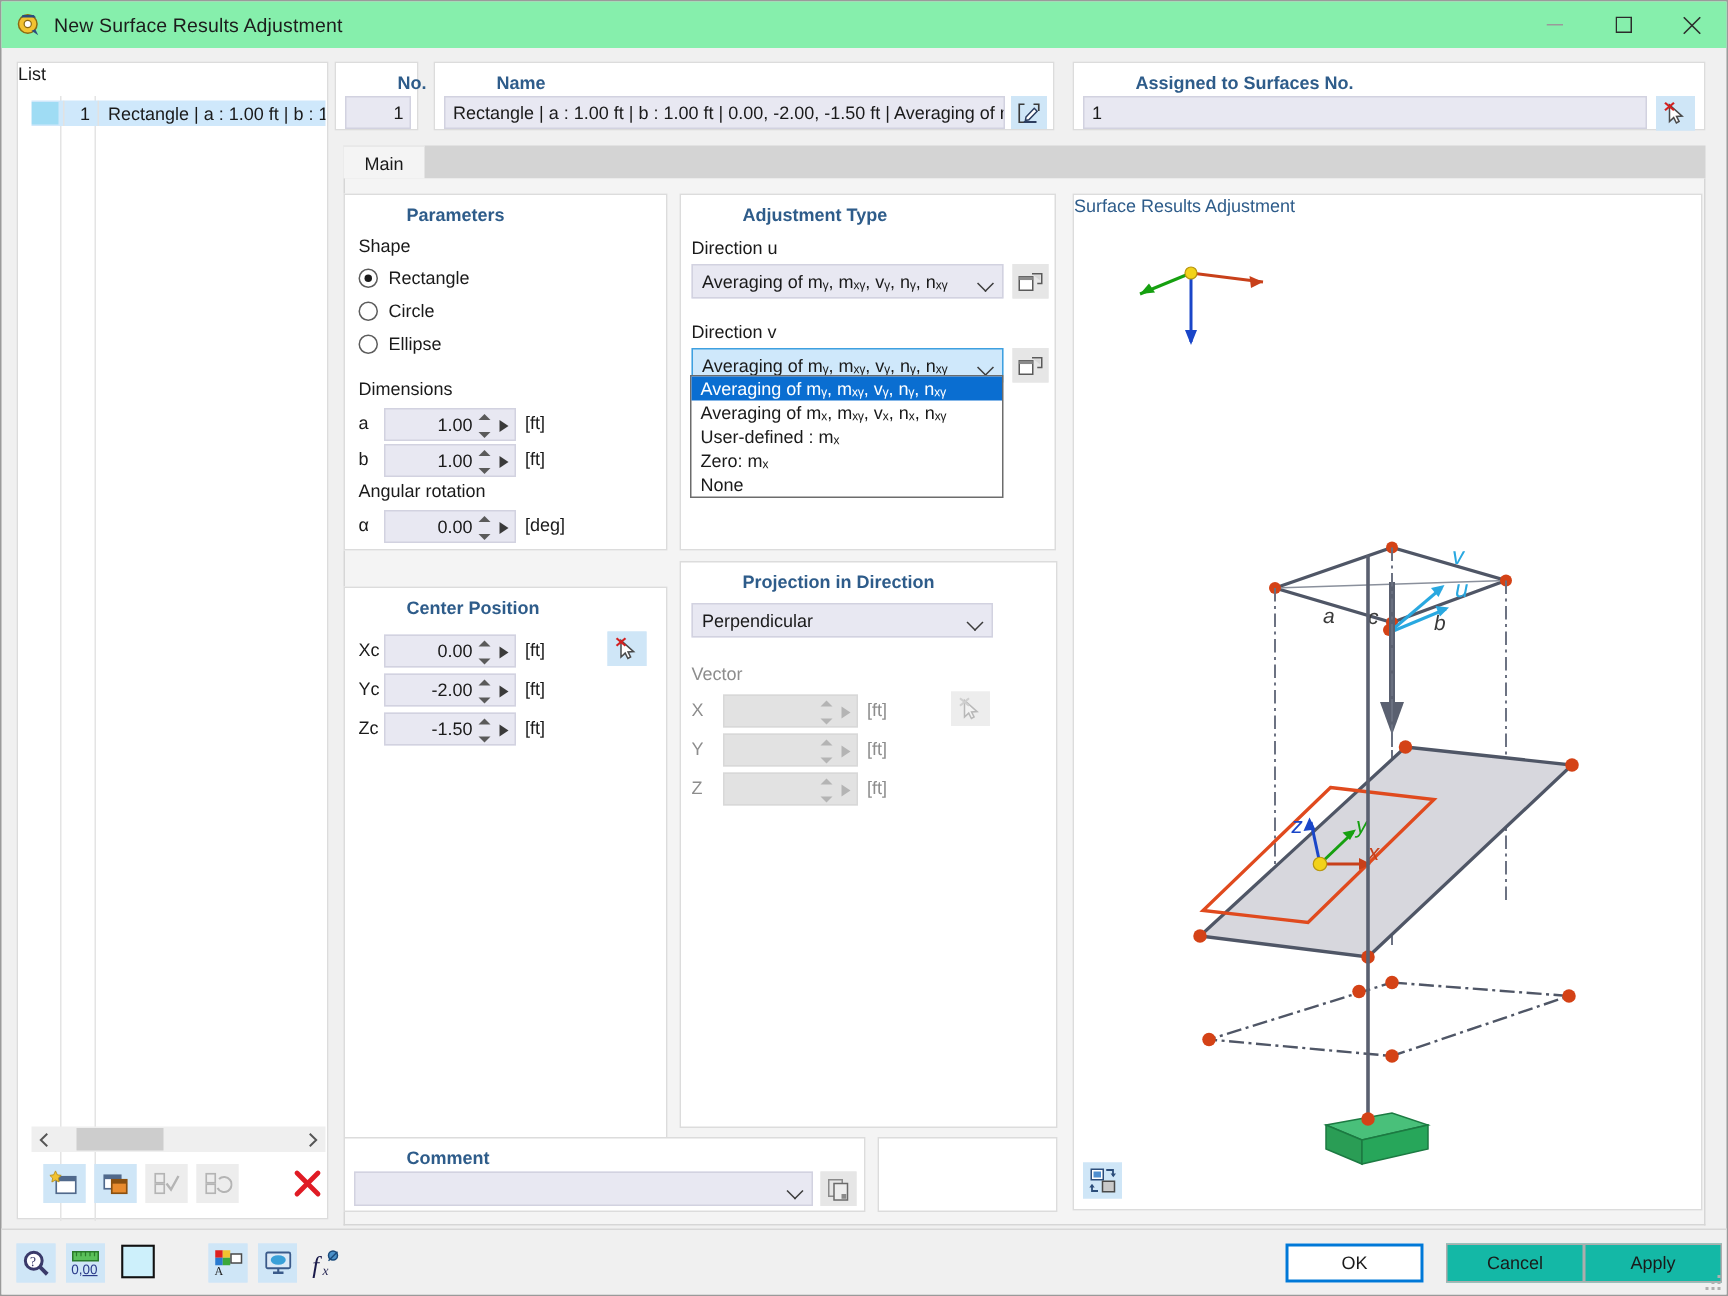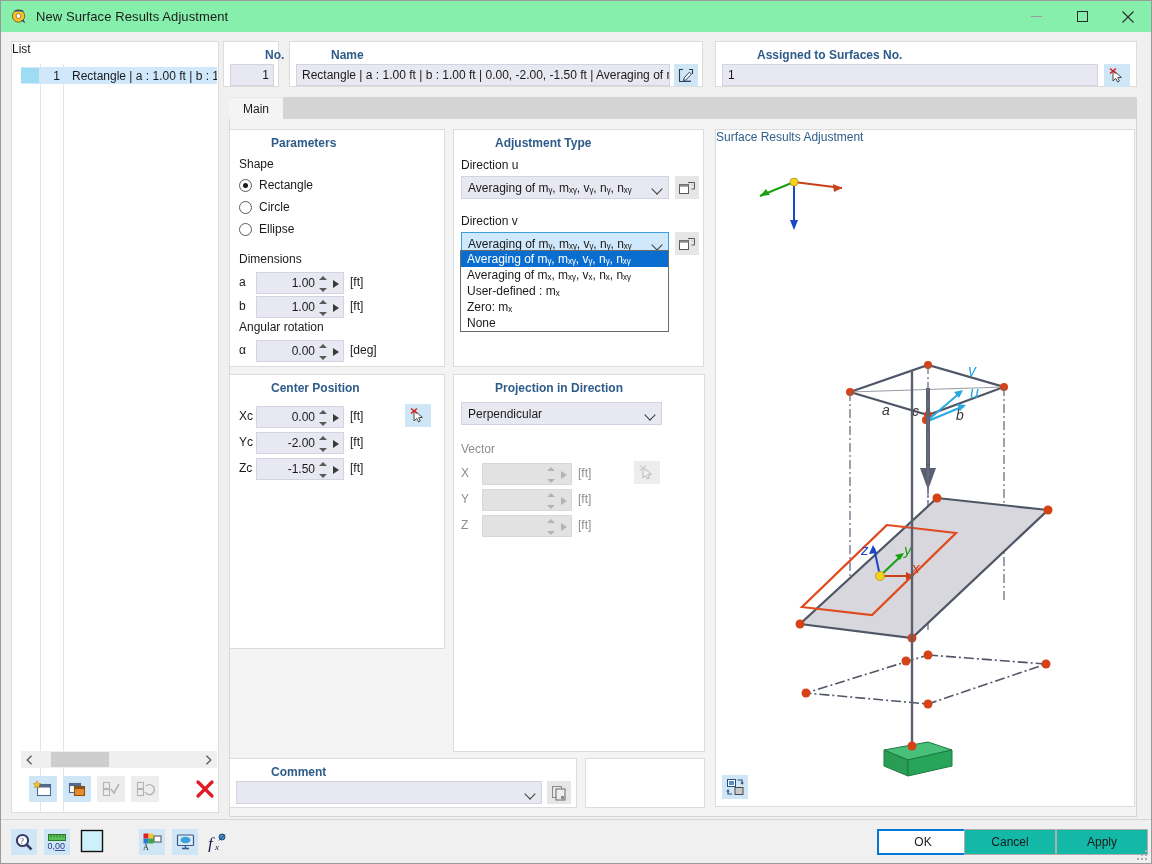--- a/index.html
+++ b/index.html
@@ -412,21 +412,21 @@
       <span style="margin-right:24px;">0.00</span>
       <div class="spin">
           <i class="up"></i>
           <i class="dn"></i>
         </div>
       <div class="playarrow"></div>
     </div>
     <div class="unit" style="left:120px; top:213px;">[deg]</div>
   </div>
 
-  <div class="group" style="left:228px; top:373px; width:216px; height:275px;">
+  <div class="group" style="left:228px; top:390px; width:216px; height:378px;">
     <div class="gtitle">Center Position</div>
 
     <div class="lbl" style="left:9px; top:34px;text-align:center;">Xc</div>
     <div class="field num" style="left:26px; top:31px; width:88px;">
       <span style="margin-right:24px;">0.00</span>
       <div class="spin">
           <i class="up"></i>
           <i class="dn"></i>
         </div>
       <div class="playarrow"></div>
@@ -753,21 +753,21 @@
     </div>
     <div class="tbtn plain" style="left:204px; top:9px; width:26px; height:26px;">
       <svg width="20" height="19" viewBox="0 0 20 19">
         <text x="0" y="16" font-family="Liberation Serif, serif" font-size="17" font-style="italic" fill="#1a1a4a">f</text>
         <text x="7" y="17" font-family="Liberation Serif, serif" font-size="9" font-style="italic" fill="#1a1a4a">x</text>
         <circle cx="14" cy="4" r="3" fill="#4a90c8" stroke="#1a4a7a" stroke-width="1"></circle>
         <line x1="11" y1="7.5" x2="17" y2="1.5" stroke="#1a4a7a" stroke-width="1"></line>
       </svg>
     </div>
 
-    <div class="dlgbtn primary" style="left:876px; top:9px;">OK</div>
+    <div class="dlgbtn primary" style="left:856px; top:9px;">OK</div>
     <div class="dlgbtn" style="left:963px; top:9px;">Cancel</div>
     <div class="dlgbtn" style="left:1055px; top:9px;">Apply</div>
 
     <div class="grip">
       <i style="right:0;  bottom:0;"></i>
         <i style="right:4px; bottom:0;"></i>
         <i style="right:8px; bottom:0;"></i>
       <i style="right:0;  bottom:4px;"></i>
         <i style="right:4px; bottom:4px;"></i>
       <i style="right:0;  bottom:8px;"></i>

